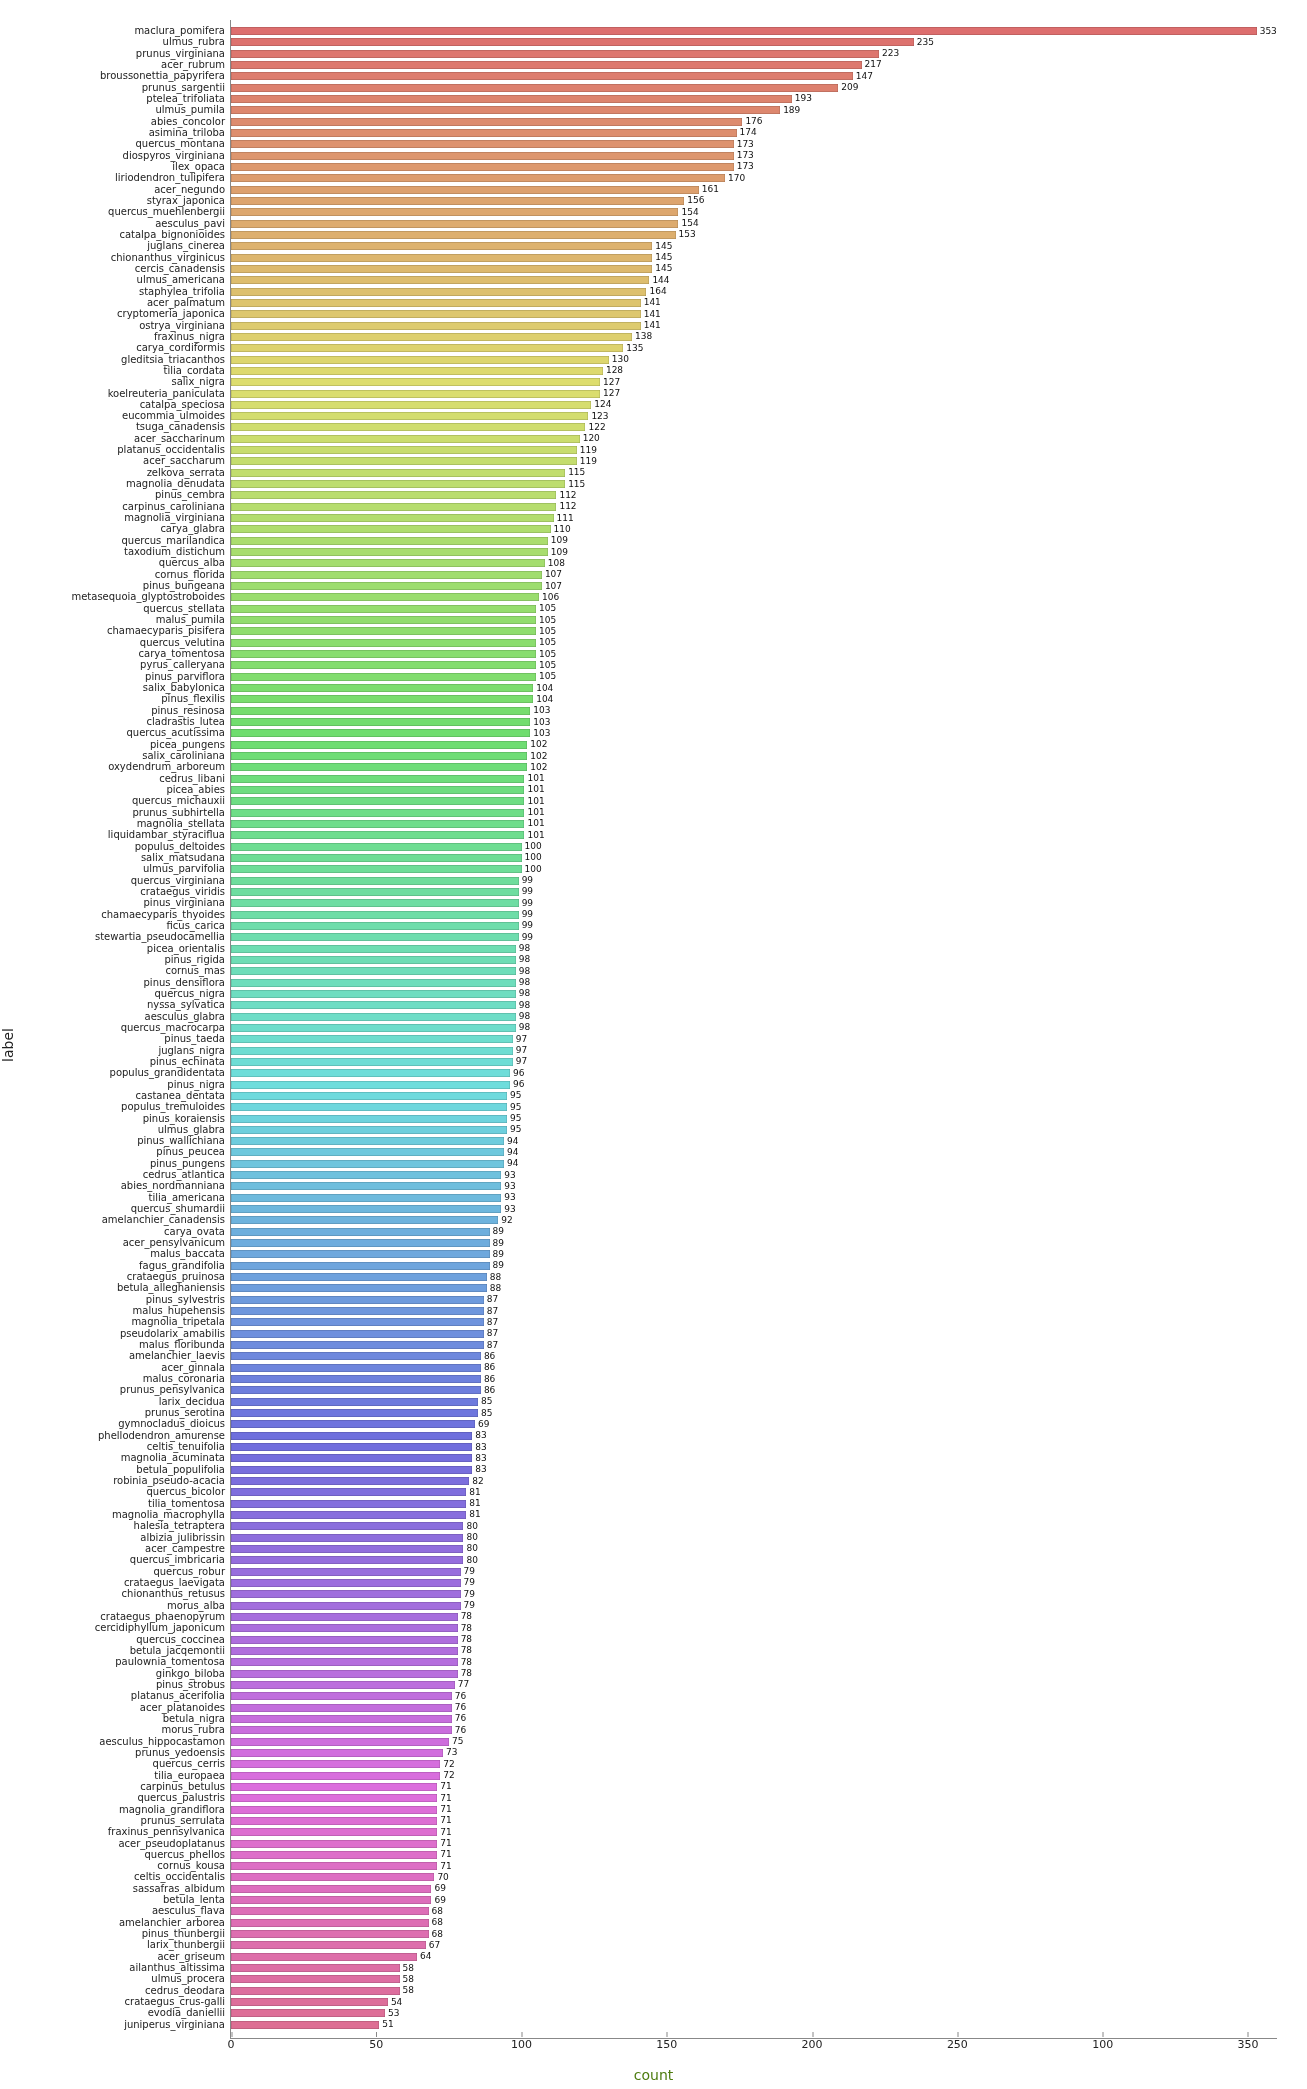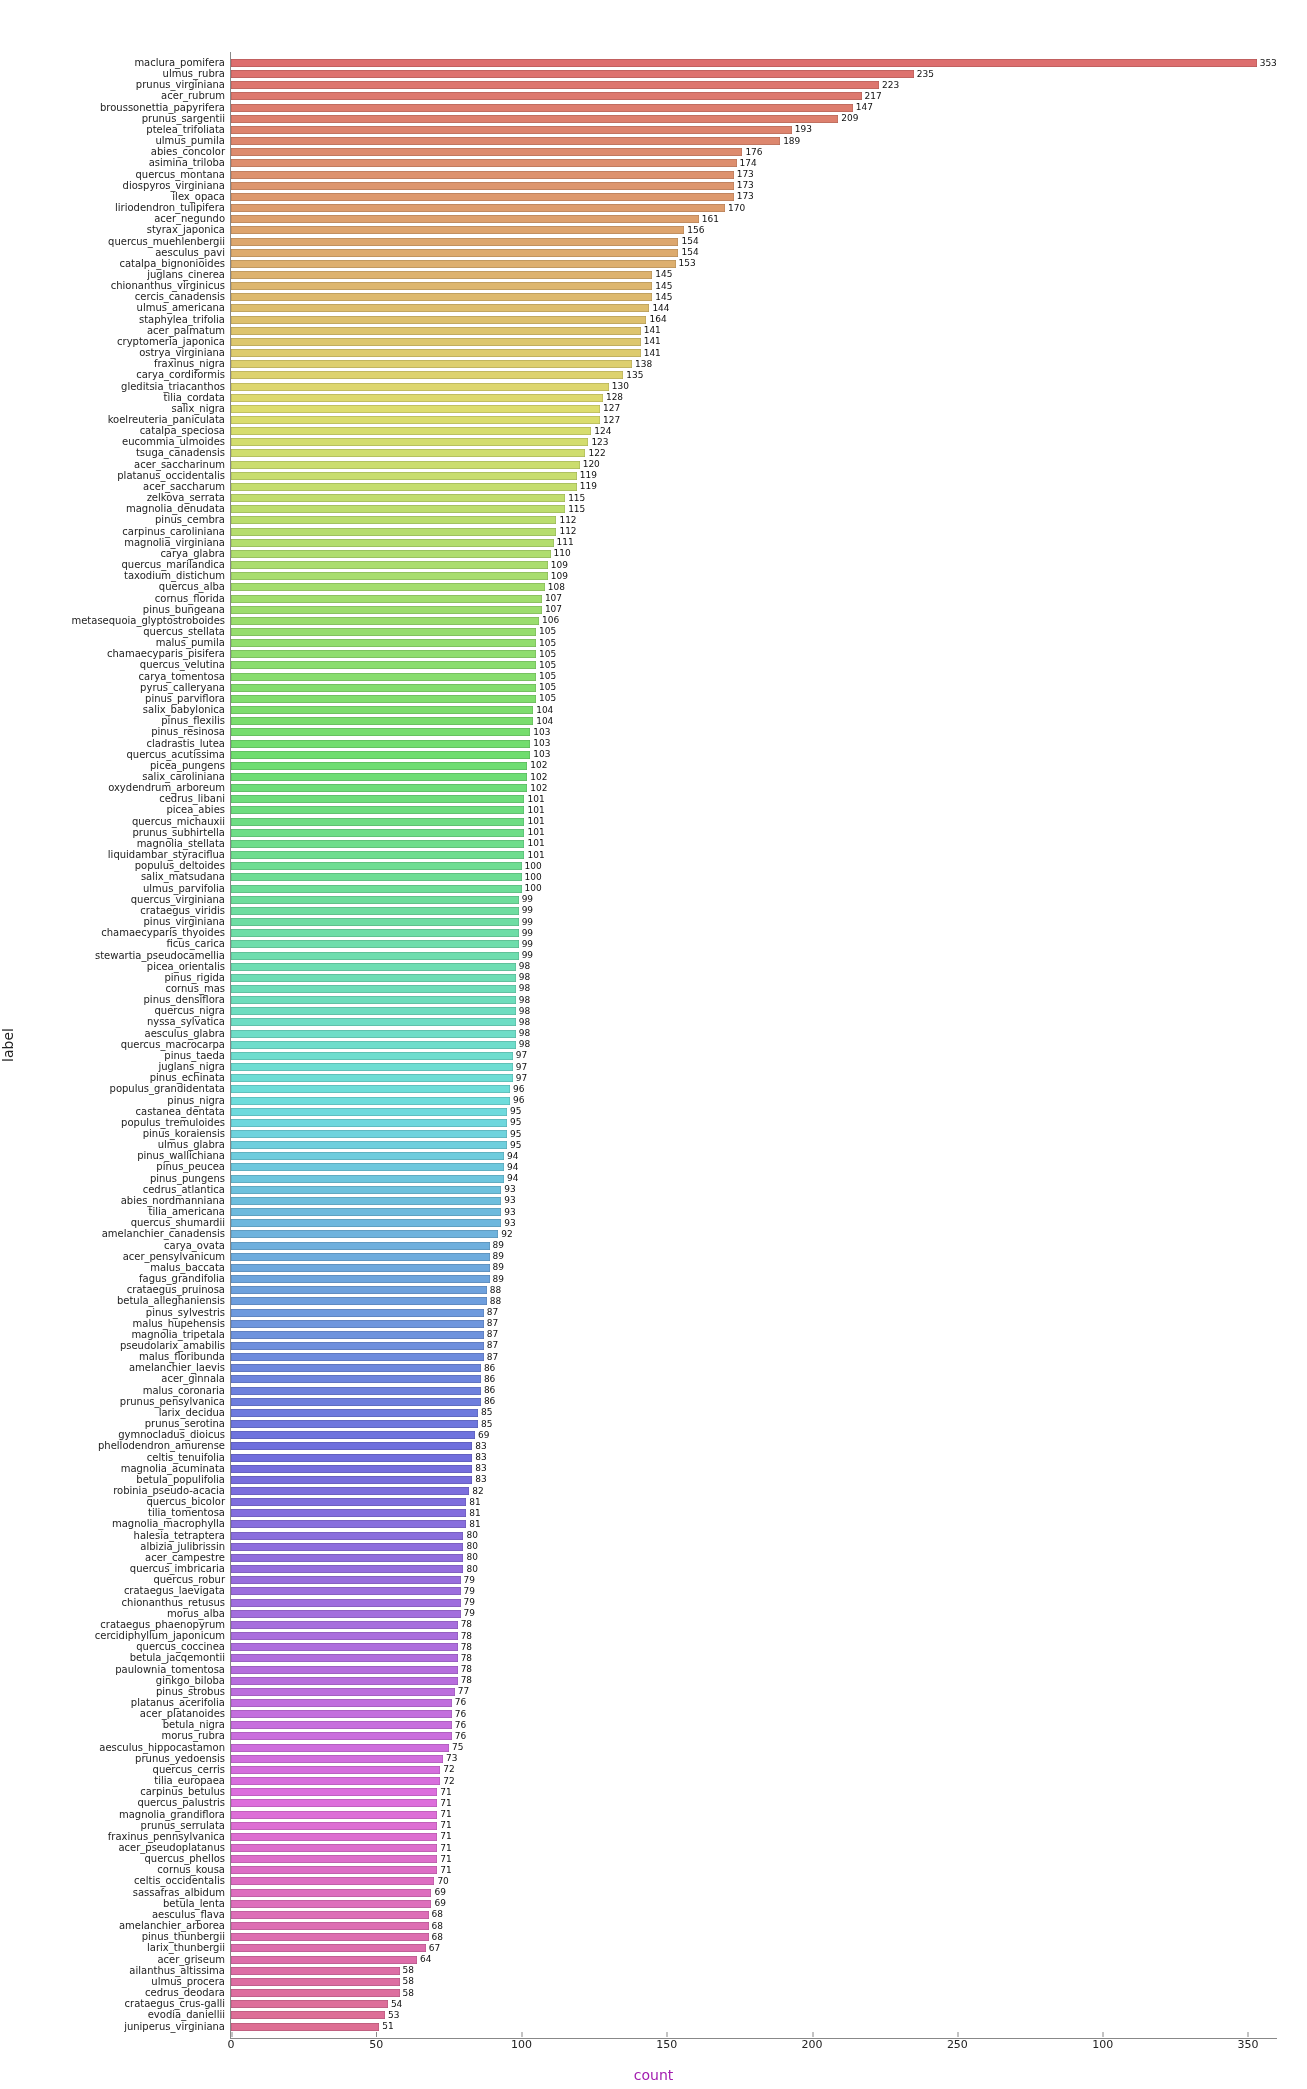--- a/index.html
+++ b/index.html
@@ -22,32 +22,31 @@
     transform: translate(-50%, -50%) rotate(-90deg);
     font-size: 14px;
     color: #222;
   }
   .xlabel {
     position: absolute;
     bottom: 6px;
     left: 50%;
     transform: translateX(-50%);
     font-size: 14px;
-    color: #a21caf;
+    color: #4d7c0f;
   }
   .plot-area {
     position: absolute;
     left: 230px;   
     right: 30px;
     top: 20px;
     bottom: 50px;
     border-left: 1px solid #888;
     border-bottom: 1px solid #888;
     box-sizing: border-box;
-    margin-top: 32px;
   }
   .bars {
     position: absolute;
     left: 0; right: 0; top: 6px; bottom: 6px;
     display: flex;
     flex-direction: column;
     justify-content: space-between;
   }
   .bar-row {
     position: relative;

